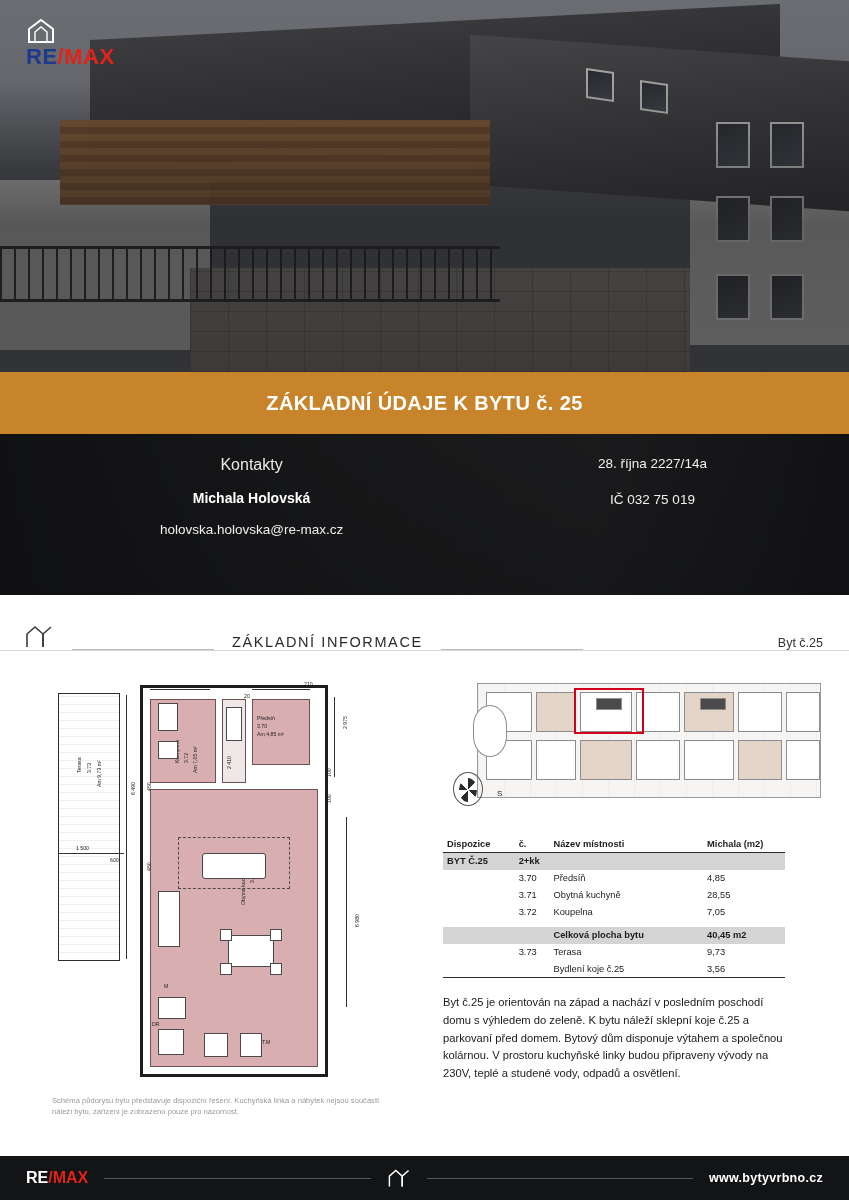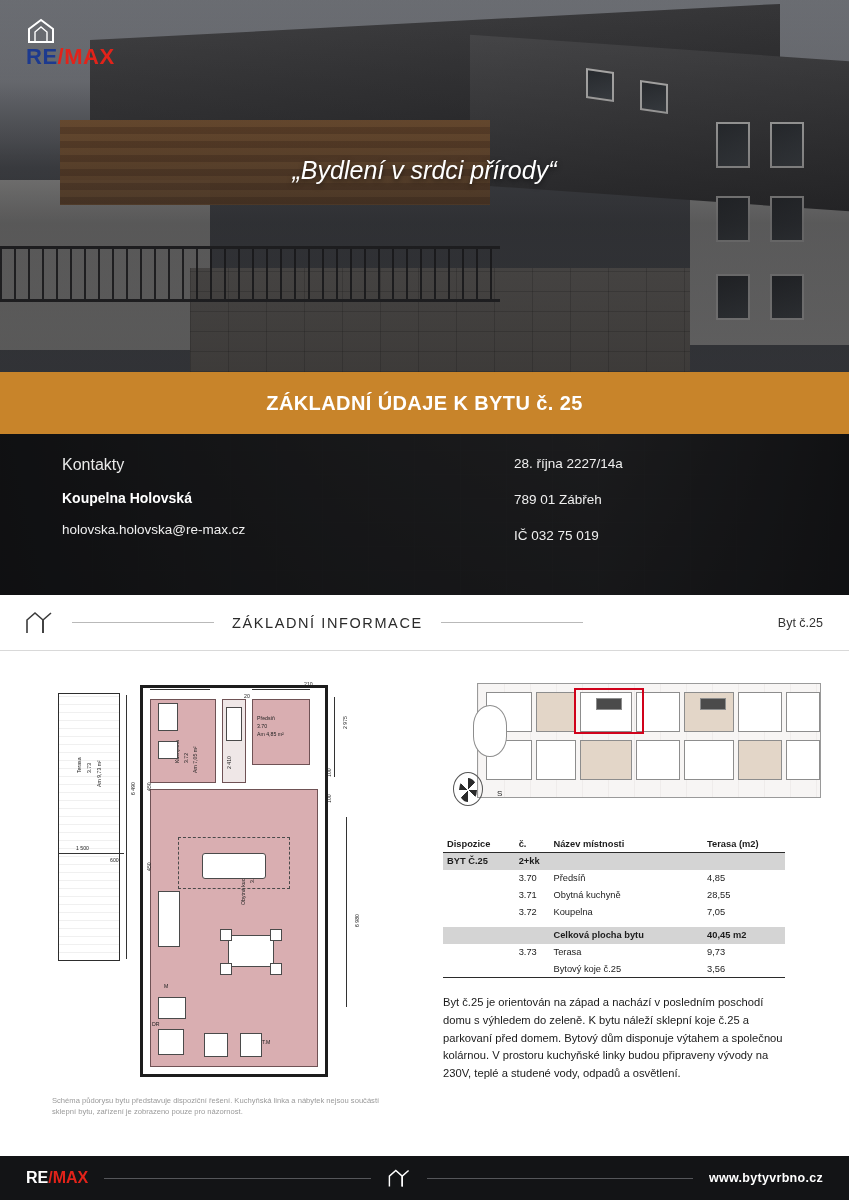--- a/index.html
+++ b/index.html
@@ -106,32 +106,32 @@
     display:flex; justify-content:space-between;
   }
   .contact-bg {
     position:absolute; inset:0; opacity:.40;
     background:
       linear-gradient(90deg, rgba(10,10,12,.96) 0%, rgba(20,20,22,.80) 40%, rgba(25,25,28,.70) 70%, rgba(12,12,14,.95) 100%),
       repeating-linear-gradient(90deg, rgba(255,255,255,.05) 0 1px, transparent 1px 46px),
       repeating-linear-gradient(0deg, rgba(255,255,255,.04) 0 1px, transparent 1px 24px),
       linear-gradient(180deg,#4a4744,#2a2826);
   }
-  .contact-col { position:relative; z-index:2; }
+  .contact-col { position:relative; z-index:2;text-align:center; }
   .contact-col.left { width:52%; }
   .contact-col.right { width:38%; }
   .c-head { font-size:16px; color:#e9e9e9; margin-bottom:16px; }
   .c-name { font-size:14px; font-weight:bold; margin-bottom:16px; }
   .c-line { font-size:13.5px; margin-bottom:16px; color:#efefef; }
   .r-line { font-size:13.5px; margin-bottom:21px; color:#efefef; }
   .r-line b { font-weight:bold; }
 
   
   .infohead {
-    height:56px; display:flex; align-items:center; padding:0 26px 0 24px;
+    height:56px; display:flex; align-items:flex-end; padding:0 26px 0 24px;
     border-bottom:1px solid #d9d9d9;
   }
   .mini-logo { width:30px; height:26px; position:relative; }
   .rule { flex:0 0 auto; height:1px; background:#b9b9b9; }
   .infohead .t {
     font-size:14.5px; letter-spacing:1.6px; color:#2b2b2b; padding:0 18px; white-space:nowrap;
   }
   .infohead .flat { font-size:12.5px; color:#333; margin-left:auto; padding-left:18px; }
 
   
@@ -293,38 +293,36 @@
         <path d="M3 24 L3 11 L15 2 L27 11 L27 24 Z" fill="none" stroke="#ffffff" stroke-width="2"></path>
         <path d="M9 24 L9 14 L15 9 L21 14 L21 24" fill="none" stroke="#ffffff" stroke-width="1.4"></path>
       </svg>
     </div>
     <div class="logo-text">
       <span class="blue" style="color:#1d3a8f">RE</span><span class="slash">/</span><span class="red">MAX</span>
     </div>
   </div>
 
   <div class="hero-title">
-    <div class="sub">„Bydlení v srdci přírody“</div>
   </div>
 </div>
 
 <div class="band">
   <span>ZÁKLADNÍ ÚDAJE K BYTU č. 25</span>
 </div>
 
 <div class="contact">
   <div class="contact-bg"></div>
   <div class="contact-col left">
     <div class="c-head">Kontakty</div>
-    <div class="c-name">Koupelna Holovská</div>
+    <div class="c-name">Michala Holovská</div>
     <div class="c-line">holovska.holovska@re-max.cz</div>
   </div>
   <div class="contact-col right">
     <div class="r-line">28. října 2227/14a</div>
-    <div class="r-line">789 01 Zábřeh</div>
     <div class="r-line">IČ 032 75 019</div>
   </div>
 </div>
 
 <div class="infohead">
   <div class="mini-logo">
     <svg width="30" height="26" viewBox="0 0 30 26" aria-hidden="true">
       <path d="M3 23 L3 10 L11 3 L19 10 L19 23" fill="none" stroke="#3b3b3b" stroke-width="1.6"></path>
       <path d="M19 23 L19 10 L27 3" fill="none" stroke="#3b3b3b" stroke-width="1.6"></path>
     </svg>
@@ -399,21 +397,21 @@
       <div class="furn" style="left:186px; top:356px; width:22px; height:24px;"></div>
       <div class="furn" style="left:104px; top:26px; width:20px; height:28px;"></div>
       <div class="furn" style="left:104px; top:64px; width:20px; height:18px;"></div>
       <div class="furn" style="left:172px; top:30px; width:16px; height:34px;"></div>
 
       <div class="lbl" style="left:98px; top:344px;">DR</div>
       <div class="lbl" style="left:208px; top:362px;">T.M</div>
       <div class="lbl" style="left:110px; top:306px;">M</div>
     </div>
 
-    <div class="fp-note">Schéma půdorysu bytu představuje dispoziční řešení. Kuchyňská linka a nábytek nejsou součástí sklepní bytu, zařízení je zobrazeno pouze pro názornost.</div>
+    <div class="fp-note">Schéma půdorysu bytu představuje dispoziční řešení. Kuchyňská linka a nábytek nejsou součástí náleží bytu, zařízení je zobrazeno pouze pro názornost.</div>
   </div>
 
   <div class="right-pane">
 
     <div class="bplan">
       <div class="body">
         <div class="unit" style="left:8px;  top:8px;  width:46px; height:40px;"></div>
         <div class="unit tan" style="left:58px; top:8px;  width:40px; height:40px;"></div>
         <div class="unit" style="left:102px;top:8px;  width:52px; height:40px;"></div>
         <div class="unit" style="left:158px;top:8px;  width:44px; height:40px;"></div>
@@ -443,21 +441,21 @@
       <div class="slabel" style="left:54px; bottom:18px;">S</div>
     </div>
 
     <div class="tbl">
       <table>
         <thead>
           <tr>
             <th class="c-disp">Dispozice</th>
             <th class="c-no">č.</th>
             <th class="c-name">Název místnosti</th>
-            <th class="c-area">Terasa (m2)</th>
+            <th class="c-area">Michala (m2)</th>
           </tr>
         </thead>
         <tbody>
           <tr class="shaded">
             <td>BYT Č.25</td>
             <td colspan="3">2+kk</td>
           </tr>
           <tr>
             <td></td>
             <td>3.70</td>
@@ -486,21 +484,21 @@
           </tr>
           <tr>
             <td></td>
             <td>3.73</td>
             <td>Terasa</td>
             <td>9,73</td>
           </tr>
           <tr class="rule-bot">
             <td></td>
             <td></td>
-            <td>Bytový koje č.25</td>
+            <td>Bydlení koje č.25</td>
             <td>3,56</td>
           </tr>
         </tbody>
       </table>
     </div>
 
     <div class="desc">Byt č.25 je orientován na západ a nachází v posledním poschodí domu s výhledem do zeleně. K bytu náleží sklepní koje č.25 a parkovaní před domem. Bytový dům disponuje výtahem a společnou kolárnou. V prostoru kuchyňské linky budou připraveny vývody na 230V, teplé a studené vody, odpadů a osvětlení.</div>
   </div>
 </div>
 

